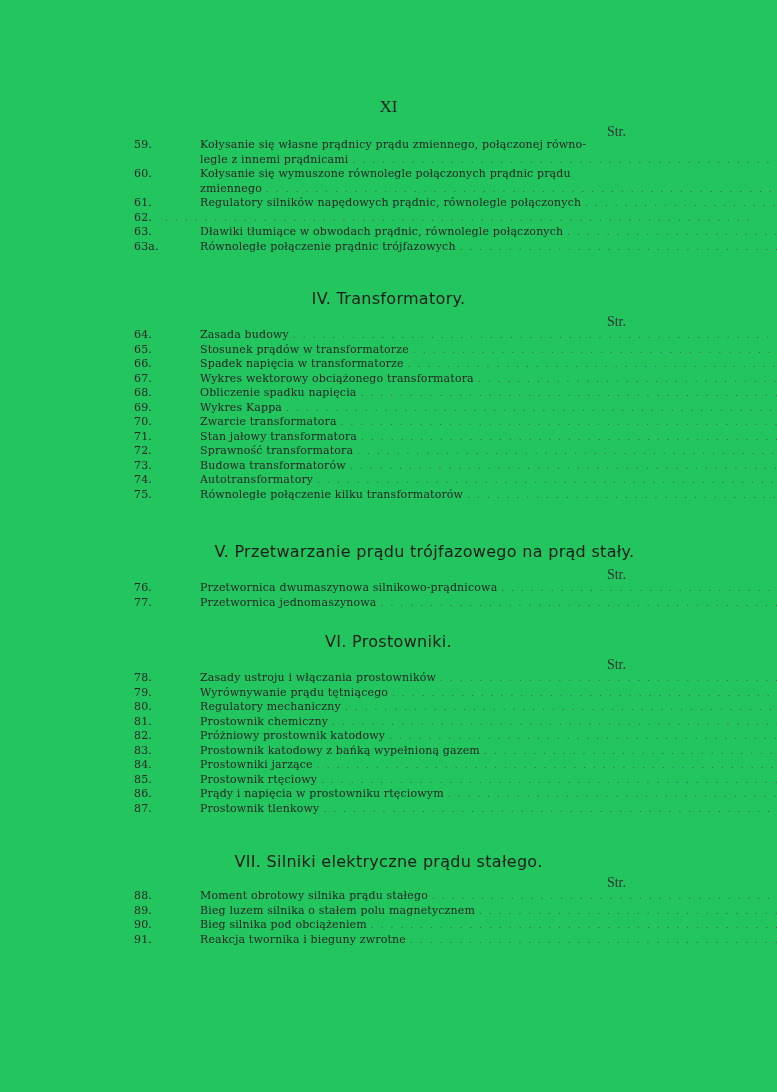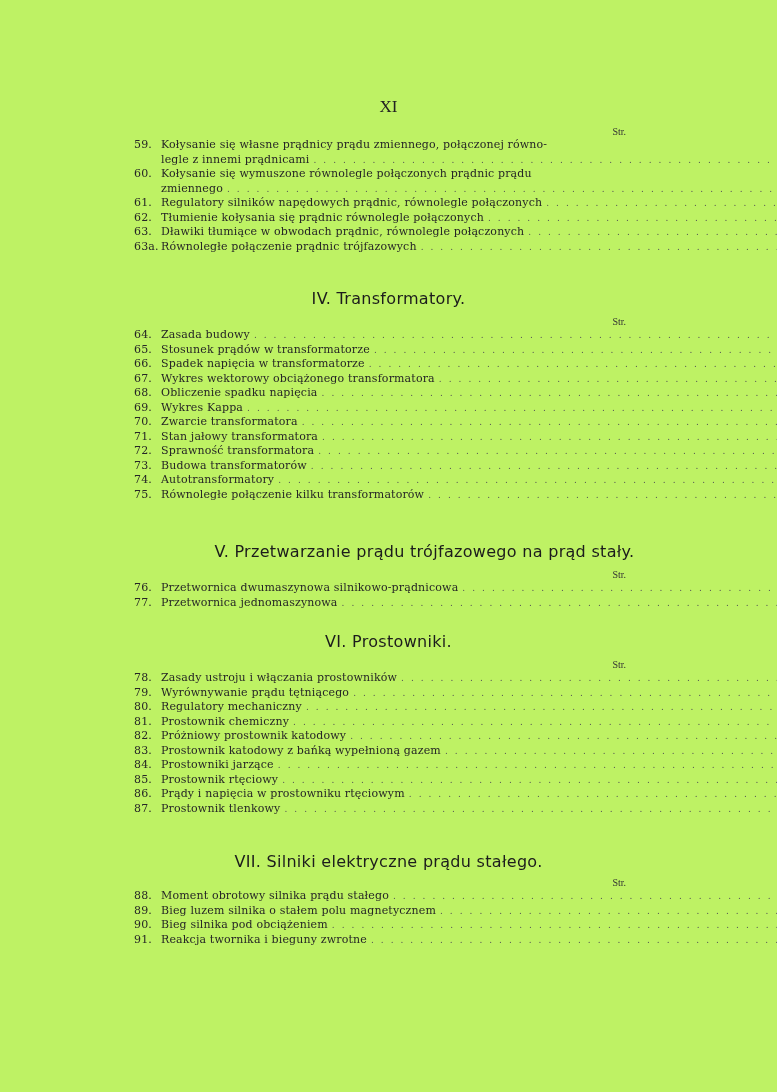--- a/index.html
+++ b/index.html
@@ -1,35 +1,35 @@
 <!DOCTYPE html>
 <html><head>
 <meta charset="utf-8">
 <style>
   html, body { margin: 0; padding: 0; background: #ffffff; }
   body { width: 777px; height: 1092px; position: relative; overflow: hidden; }
   .page {
     position: absolute; left: 0; top: 0; width: 777px; height: 1092px;
-    background: #bef264; color: #262626;
+    background: #22c55e; color: #262626;
     font-family: "DejaVu Serif", serif;
   }
   .page-number {
     position: absolute; top: 97px; left: 0; width: 777px; text-align: center;
     font-family: "Liberation Serif", serif; font-size: 17px; color: #222;
   }
   .toc-block { position: absolute; left: 134px; width: 494px; }
   .str-label {
-    text-align: right; font-size: 10px; font-family: "Liberation Serif", serif;
+    text-align: right; font-size: 14px; font-family: "Liberation Serif", serif;
     height: 13px; line-height: 13px; padding-right: 2px; color: #333;
   }
   .entry { display: flex; align-items: flex-start; font-size: 11px; line-height: 14.5px; letter-spacing: 0.15px; }
   .entry .num { width: 27px; flex: 0 0 27px; }
   .entry .body { flex: 1; display: flex; flex-direction: column; }
   .entry .line { display: flex; }
-  .entry .title { white-space: nowrap; }
+  .entry .title { white-space: nowrap; margin-left: 39px; }
   .entry .leader {
     flex: 1; overflow: hidden; white-space: nowrap; color: #555;
     padding-left: 4px; letter-spacing: 7px; font-size: 9px;
   }
   .chapter-heading {
     position: absolute; left: 0; width: 777px; text-align: center;
     font-family: "DejaVu Sans", sans-serif; font-size: 16px; color: #1c1c1c;
     letter-spacing: 0.3px;
   }
 </style>
@@ -72,21 +72,20 @@
             <div class="line">
               <span class="title">Regulatory silników napędowych prądnic, równolegle połączonych</span>
               <span class="leader">............................................................</span>
             </div>
           </div>
         </div>
         <div class="entry">
           <span class="num">62.</span>
           <div class="body">
             <div class="line">
-              <span class="title">Tłumienie kołysania się prądnic równolegle połączonych</span>
               <span class="leader">............................................................</span>
             </div>
           </div>
         </div>
         <div class="entry">
           <span class="num">63.</span>
           <div class="body">
             <div class="line">
               <span class="title">Dławiki tłumiące w obwodach prądnic, równolegle połączonych</span>
               <span class="leader">............................................................</span>

